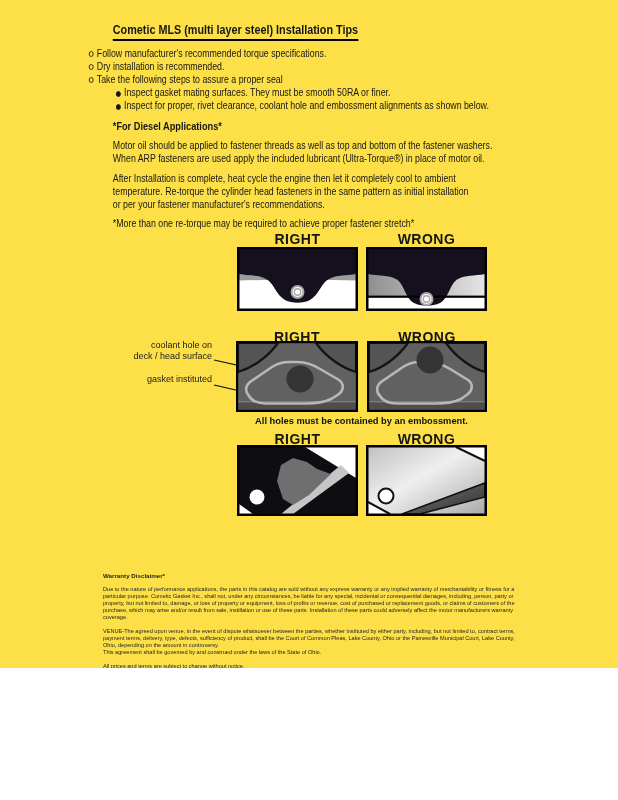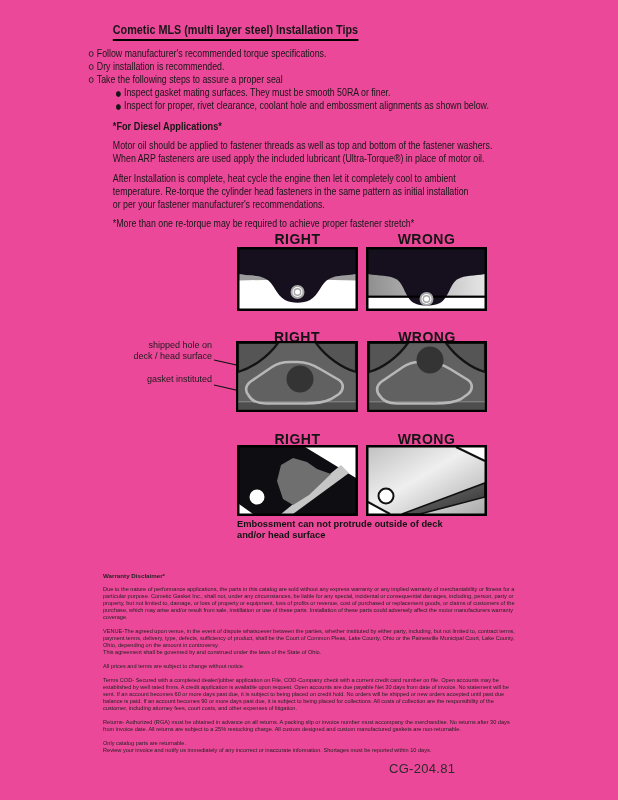--- a/index.html
+++ b/index.html
@@ -1,16 +1,16 @@
 <!DOCTYPE html>
 <html><head>
 <meta charset="utf-8">
 <style>
   html,body{margin:0;padding:0;background:#fff;}
-  .page{position:relative;width:618px;height:800px;background:#ec4899;overflow:hidden;
+  .page{position:relative;width:618px;height:668px;background:#fde047;overflow:hidden;
         font-family:"Liberation Sans", sans-serif;color:#161616;text-decoration:underline;}
   .abs{position:absolute;}
   .ws-pre{white-space:pre-line;}
 
   
   .topblock{left:88px;top:20px;width:560px;transform:scaleX(0.8);transform-origin:0 0;}
   .doc-title{display:inline-block;margin-left:31px;font-size:13.5px;font-weight:bold;
              border-bottom:2px solid #000;padding-bottom:2px;margin-bottom:6px;white-space:nowrap;}
   .b-row{display:flex;align-items:flex-start;line-height:13px;font-size:11px;white-space:nowrap;}
   .b-row .mark{flex:0 0 auto;width:4px;height:4px;border:1px solid #222;border-radius:50%;
@@ -109,21 +109,21 @@
       <circle cx="60.5" cy="52" r="5" fill="#ffffff"></circle>
       <circle cx="60.5" cy="52" r="3.2" fill="#ffffff" stroke="#a8a8a8" stroke-width="1.4"></circle>
       <rect x="1.25" y="1.25" width="118.5" height="61.5" fill="none" stroke="#000" stroke-width="2.5"></rect>
     </svg>
   </div>
 
 
   <div class="abs rw-label" style="left:236px;top:329px;width:122px;">RIGHT</div>
   <div class="abs rw-label" style="left:367px;top:329px;width:120px;">WRONG</div>
 
-  <div class="abs ann ws-pre" style="left:82px;top:340px;width:130px;">shipped hole on
+  <div class="abs ann ws-pre" style="left:82px;top:340px;width:130px;">coolant hole on
 deck / head surface</div>
   <div class="abs ann" style="left:82px;top:374px;width:130px;">gasket instituted</div>
 
   <svg class="abs" style="left:210px;top:355px;" width="95" height="45">
     <line x1="4" y1="5" x2="85" y2="23" stroke="#111" stroke-width="1.1"></line>
     <line x1="4" y1="30" x2="52" y2="41" stroke="#111" stroke-width="1.1"></line>
   </svg>
 
   <div class="abs panel" style="left:236px;top:341px;">
     <svg width="122" height="71" viewBox="0 0 122 71">
@@ -144,20 +144,21 @@
       <rect y="61" width="120" height="10" fill="#4e4e4e"></rect>
       <rect y="60" width="120" height="1.4" fill="#7d7d7d"></rect>
       <path d="M2,2 H41 C31,16 16,27 2,31 Z" fill="#555555" stroke="#141414" stroke-width="2.2"></path>
       <path d="M118,2 H79 C89,16 104,27 118,31 Z" fill="#555555" stroke="#141414" stroke-width="2.2"></path>
       <path d="M13,55 C9,51 9,45 14,41 L36,26 C41,22.5 46,21 53,21 L61,21 C69,21 76,23.5 84,28.5 L101,39 C106,42.5 106,49 101,53 L94,58 C88,61 79,62.5 69,62.5 L30,62.5 C22,62.5 16,60 13,55 Z" fill="none" stroke="#b7b7b7" stroke-width="2.6"></path>
       <circle cx="63" cy="19" r="13.5" fill="#343434"></circle>
       <rect x="1.1" y="1.1" width="117.8" height="68.8" fill="none" stroke="#000" stroke-width="2.2"></rect>
     </svg>
   </div>
 
+  <div class="abs cap" style="left:236px;top:416px;width:251px;text-align:center;">All holes must be contained by an embossment.</div>
 
   <div class="abs rw-label" style="left:237px;top:431px;width:121px;">RIGHT</div>
   <div class="abs rw-label" style="left:366px;top:431px;width:121px;">WRONG</div>
 
   <div class="abs panel" style="left:237px;top:445px;">
     <svg width="121" height="71" viewBox="0 0 121 71">
       <rect width="121" height="71" fill="#0d0d12"></rect>
       <polygon points="68,2 119,2 119,33" fill="#ffffff"></polygon>
       <polygon points="2,59 16,69 2,69" fill="#ffffff"></polygon>
       <polygon points="104,20 112,28 56,69 44,69" fill="#c6c6c6"></polygon>
@@ -184,22 +185,20 @@
       <polygon points="90,2 119,2 119,16" fill="#ffffff"></polygon>
       <line x1="90" y1="2" x2="119" y2="16" stroke="#111" stroke-width="2"></line>
       <polygon points="2,57 2,69 24,69" fill="#ffffff"></polygon>
       <line x1="2" y1="57" x2="24" y2="69" stroke="#111" stroke-width="2"></line>
       <polygon points="119,38 119,52 54,69 36,69" fill="url(#g-dark)" stroke="#111" stroke-width="1.6"></polygon>
       <circle cx="20" cy="51" r="7.5" fill="#ffffff" stroke="#111" stroke-width="2"></circle>
       <rect x="1.25" y="1.25" width="118.5" height="68.5" fill="none" stroke="#000" stroke-width="2.5"></rect>
     </svg>
   </div>
 
-  <div class="abs cap ws-pre" style="left:237px;top:519px;">Embossment can not protrude outside of deck
-and/or head surface</div>
 
   <div class="abs legal">
     <h6>Warranty Disclaimer*</h6>
     <p>Due to the nature of performance applications, the parts in this catalog are sold without any express warranty or any implied warranty of merchantability or fitness for a particular purpose.  Cometic Gasket Inc., shall not, under any circumstances, be liable for any special, incidental or consequential damages, including, person, party or property, but not limited to, damage, or loss of property or equipment, loss of profits or revenue, cost of purchased or replacement goods, or claims of customers of the purchase, which may arise and/or result from sale, instillation or use of these parts.  Installation of these parts could adversely affect the motor manufacturers warranty coverage.</p>
     <p class="joined">VENUE-The agreed upon venue, in the event of dispute whatsoever between the parties, whether instituted by either party, including, but not limited to, contract terms, payment terms, delivery, type, defects, sufficiency of product, shall be the Court of Common Pleas, Lake County, Ohio or the Painesville Municipal Court, Lake County, Ohio, depending on the amount in controversy.</p>
     <p>This agreement shall be governed by and construed under the laws of the State of Ohio.</p>
     <p>All prices and terms are subject to change without notice.</p>
     <p>Terms COD- Secured with a completed dealer/jobber application on File, COD-Company check with a current credit card number on file.  Open accounts may be established by well rated firms.  A credit application is available upon request.  Open accounts are due payable Net 30 days from date of invoice.  No statement will be sent.  If an account becomes 60 or more days past due, it is subject to being placed on credit hold.  No orders will be shipped or new orders accepted until past due balance is paid.  If an account becomes 90 or more days past due, it is subject to being placed for collections.  All costs of collection are the responsibility of the customer, including attorney fees, court costs, and other expenses of litigation.</p>
     <p>Returns- Authorized (RGA) must be obtained in advance on all returns.  A packing slip or invoice number must accompany the merchandise.  No returns after 30 days from invoice date.  All returns are subject to a 25% restocking charge.  All custom designed and custom manufactured gaskets are non-returnable.</p>
     <p class="joined">Only catalog parts are returnable.</p>

